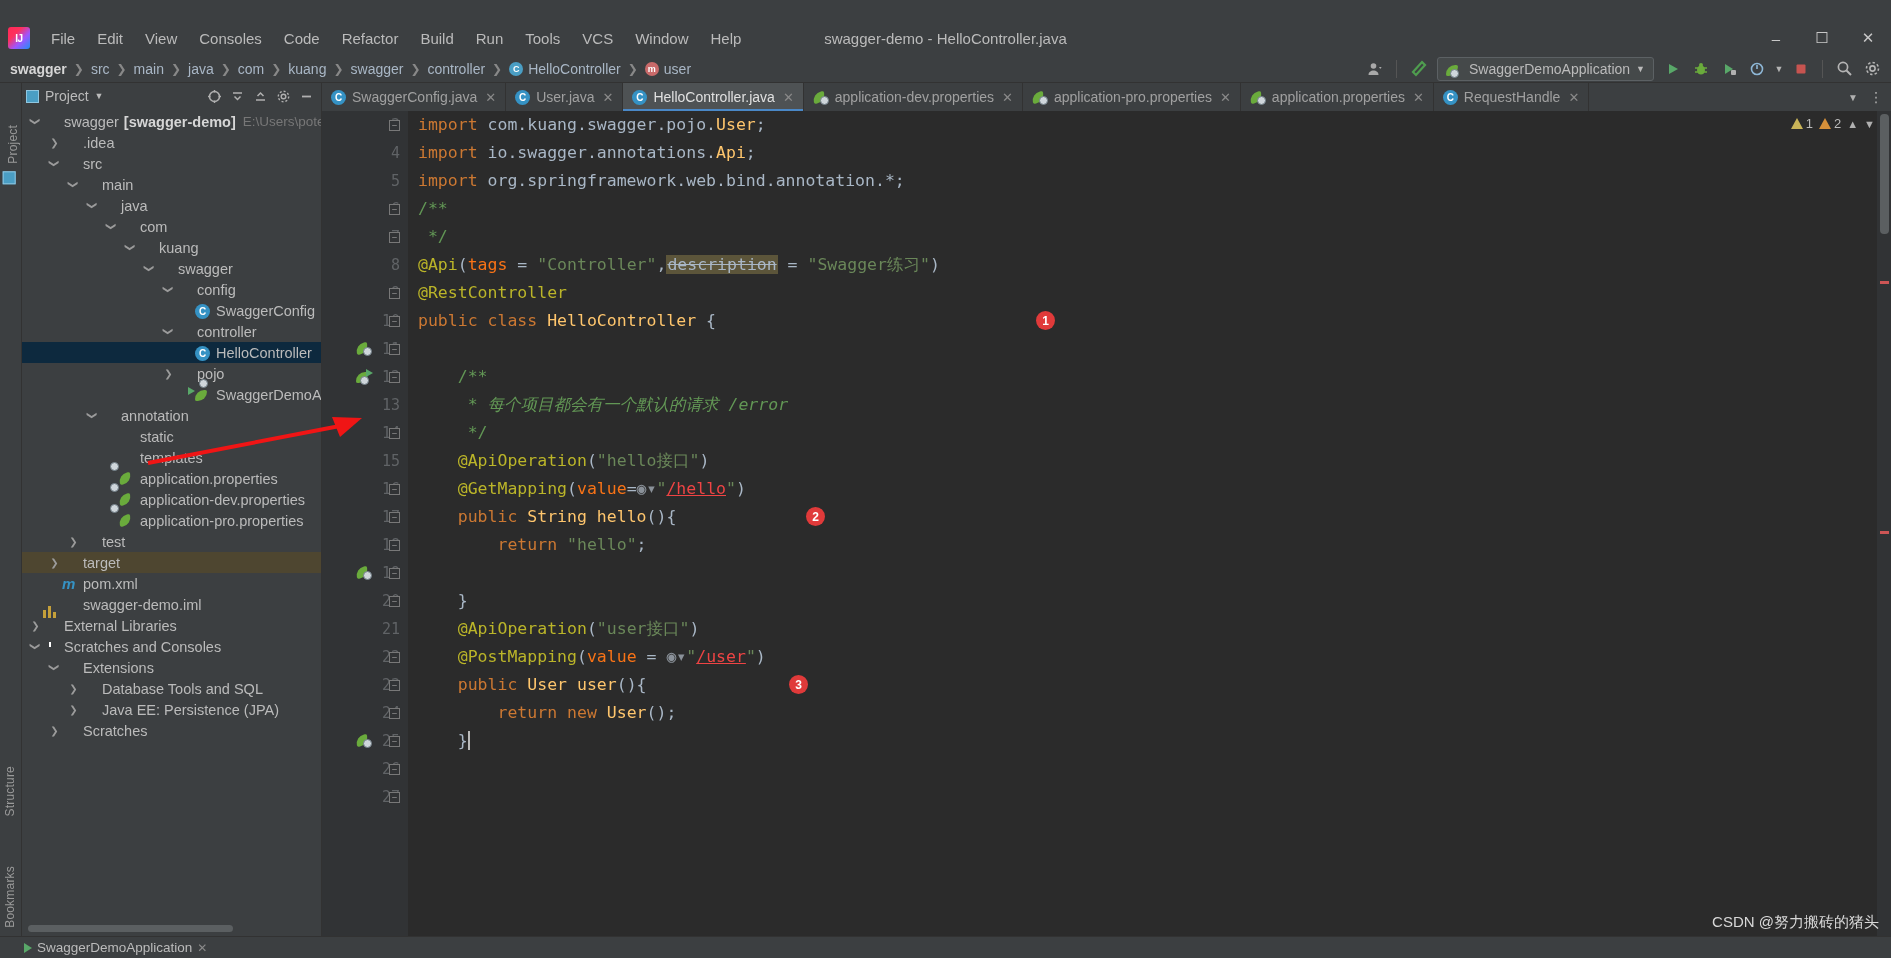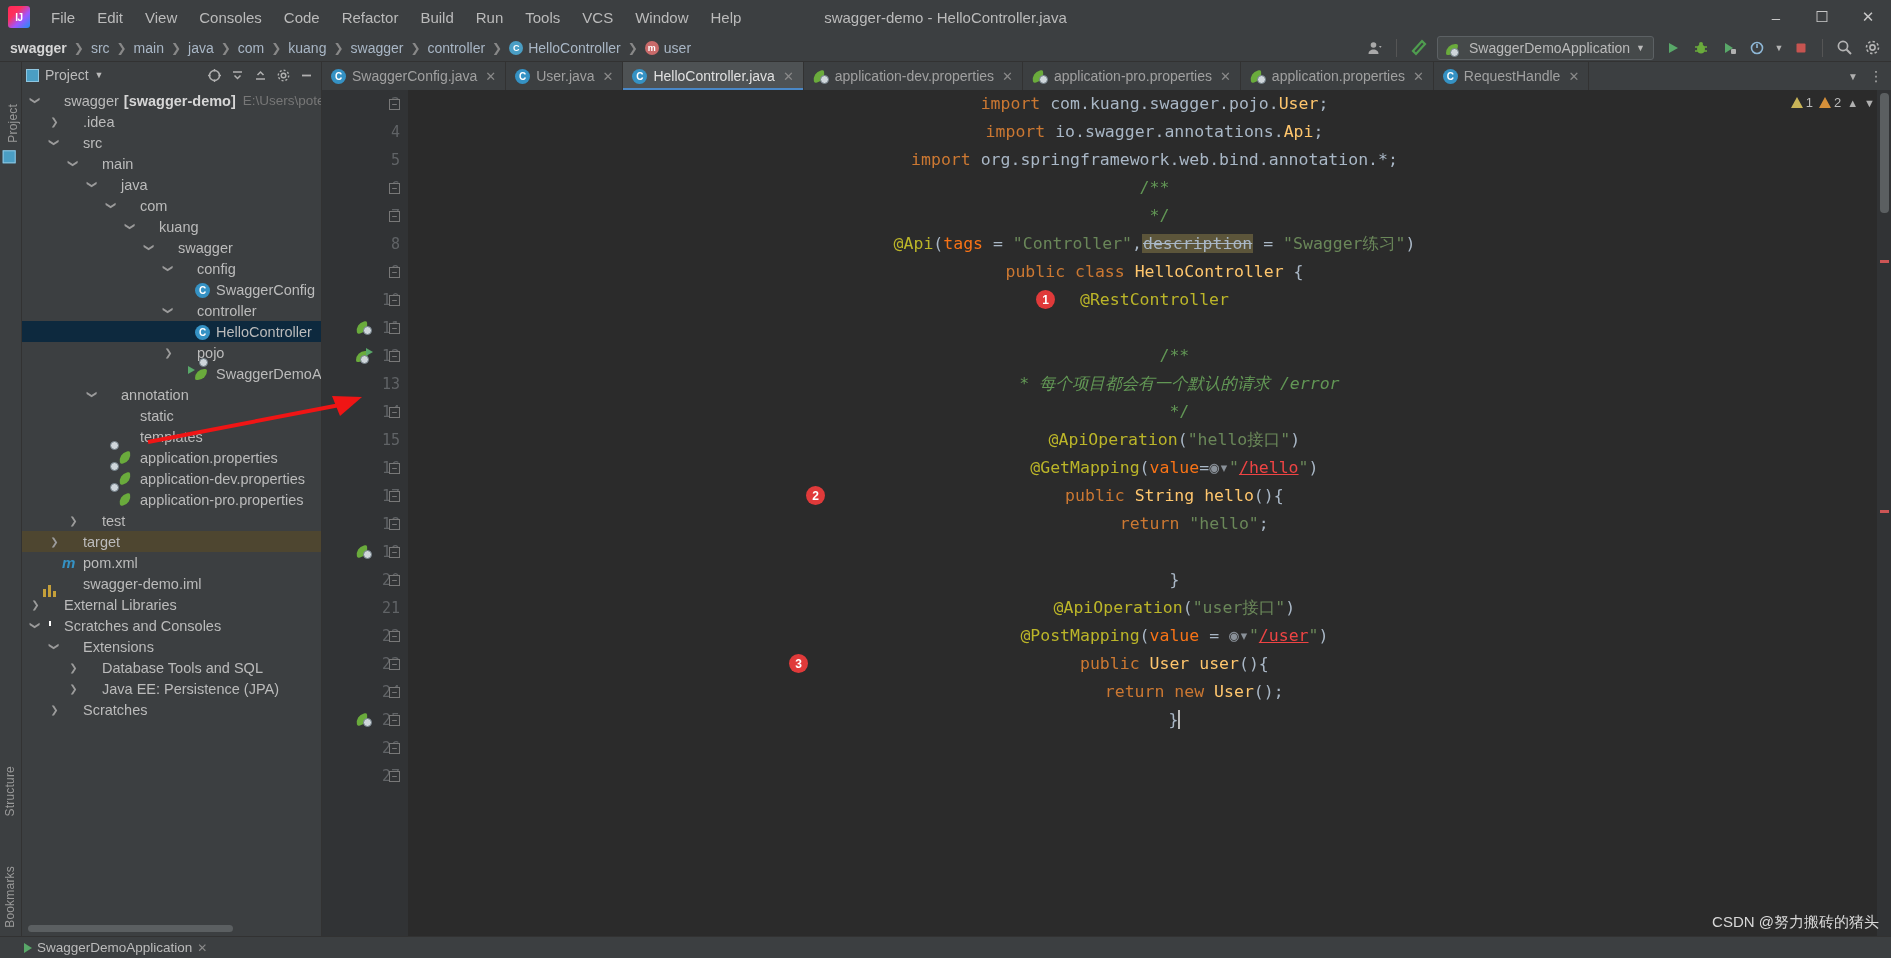--- a/index.html
+++ b/index.html
@@ -6,21 +6,21 @@
   html,body { width:1891px; height:958px; overflow:hidden; background:#3c3f41; }
   body {
     font-family:"Liberation Sans", sans-serif;
     font-size:15px;
     color:#bbbbbb;
     -webkit-font-smoothing:antialiased;
   }
   .app { position:relative; width:1891px; height:958px; display:flex; flex-direction:column; background:#3c3f41; }
 
   
-  .titlebar { height:34px; background:#3c3f41; display:flex; align-items:center; flex:0 0 34px; position:relative; }
+  .titlebar { height:34px; background:#3c3f41; display:flex; align-items:center; flex:0 0 34px; position:relative;margin-top:21px; }
   .ij-logo { width:22px; height:22px; margin:0 10px 0 8px; border-radius:3px; position:relative;
      background:linear-gradient(135deg,#fe2857 0%,#fe315d 32%,#9f55ff 62%,#1f8ff5 100%); }
   .ij-logo::after { content:"IJ"; position:absolute; left:0; top:0; right:0; bottom:0; color:#fff;
      font-size:10px; font-weight:bold; display:flex; align-items:center; justify-content:center; letter-spacing:-.5px;}
   .menu { display:flex; align-items:center; gap:0px; }
   .menu-item { padding:4px 11px; color:#bbbbbb; font-size:15px; cursor:default; }
   .win-title { position:absolute; left:50%; transform:translateX(-50%); color:#bbbbbb; font-size:15px; white-space:nowrap; }
   .win-ctrl { position:absolute; right:0; top:0; height:34px; display:flex; align-items:center; }
   .wc { width:46px; height:34px; display:flex; align-items:center; justify-content:center; color:#c8c8c8; font-size:15px; }
 
@@ -121,21 +121,21 @@
   .tab.active::after { content:""; position:absolute; left:0; right:0; bottom:0; height:2px; background:#4a88c7; }
   .tab .x { color:#8a8a8a; font-size:13px; margin-left:2px; }
   .tabs-right { margin-left:auto; display:flex; align-items:center; padding:0 4px; gap:2px; }
 
   .editor { flex:1; display:flex; position:relative; min-height:0; background:#2b2b2b; overflow:hidden; }
   .gutter { width:86px; background:#313335; flex:0 0 86px; position:relative; font-family:"DejaVu Sans Mono", monospace; }
   .gline { height:28px; display:flex; align-items:center; justify-content:flex-end; padding-right:8px;
      color:#606366; font-size:15px; position:relative; }
   .gmark { position:absolute; left:34px; top:5px; }
   .codearea { flex:1; position:relative; background:#2b2b2b; overflow:hidden; font-family:"DejaVu Sans Mono", monospace;
-     font-size:16.5px;text-align:center; }
+     font-size:16.5px; }
   .cline { height:28px; line-height:28px; white-space:pre; padding-left:10px; color:#a9b7c6; }
   .k { color:#cc7832; }
   .str { color:#6a8759; }
   .cls { color:#ffc66d; }
   .cmt { color:#629755; font-style:italic; }
   .cmtb { color:#629755; }
   .tagd { color:#629755; font-style:italic; text-decoration:underline; font-weight:bold; }
   .ann { color:#bbb529; }
   .fld { color:#f97316; }
   .txt { color:#a9b7c6; }
@@ -680,22 +680,22 @@
               <div style="position: absolute; left: 3px; top: 681px; width: 11px; height: 11px; border: 1px solid rgb(120, 120, 120); color: rgb(141, 141, 141); font-size: 9px; line-height: 9px; text-align: center; background: rgb(49, 51, 53);">−</div>
             </div>
           </div>
         <div class="codearea" id="codearea">
             <div class="cline"><span class="k">import</span> <span class="txt">com.kuang.swagger.pojo.</span><span class="cls">User</span><span class="txt">;</span></div>
             <div class="cline"><span class="k">import</span> <span class="txt">io.swagger.annotations.</span><span class="cls">Api</span><span class="txt">;</span></div>
             <div class="cline"><span class="k">import</span> <span class="txt">org.springframework.web.bind.annotation.</span><span class="txt">*</span><span class="txt">;</span></div>
             <div class="cline"><span class="cmtb">/**</span></div>
             <div class="cline"><span class="cmtb"> */</span></div>
             <div class="cline"><span class="ann">@Api</span><span class="txt">(</span><span class="fld">tags</span><span class="txt"> = </span><span class="str">"Controller"</span><span class="txt">,</span><span class="dep">description</span><span class="txt"> = </span><span class="str">"Swagger练习"</span><span class="txt">)</span></div>
+            <div class="cline"><span class="ann">@RestController</span></div>
             <div class="cline"><span class="k">public</span> <span class="k">class</span> <span class="cls">HelloController</span> <span class="txt">{</span></div>
-            <div class="cline"><span class="ann">@RestController</span></div>
             <div class="cline"><span class="txt"></span></div>
             <div class="cline"><span class="cmtb">    /**</span></div>
             <div class="cline">&nbsp;&nbsp;&nbsp;&nbsp;&nbsp;<span class="cmtb">*</span><span class="cmt">&nbsp;每个项目都会有一个默认的请求 /error</span></div>
             <div class="cline"><span class="cmtb">     */</span></div>
             <div class="cline">&nbsp;&nbsp;&nbsp;&nbsp;<span class="ann">@ApiOperation</span><span class="txt">(</span><span class="str">"hello接口"</span><span class="txt">)</span></div>
             <div class="cline">&nbsp;&nbsp;&nbsp;&nbsp;<span class="ann">@GetMapping</span><span class="txt">(</span><span class="fld">value</span><span class="txt">=</span><span style="color:#8a9199">◉▾</span><span class="str">"</span><span class="lnk">/hello</span><span class="str">"</span><span class="txt">)</span></div>
             <div class="cline">&nbsp;&nbsp;&nbsp;&nbsp;<span class="k">public</span> <span class="cls">String</span> <span class="meth">hello</span><span class="txt">(){</span></div>
             <div class="cline">&nbsp;&nbsp;&nbsp;&nbsp;&nbsp;&nbsp;&nbsp;&nbsp;<span class="k">return</span> <span class="str">"hello"</span><span class="txt">;</span></div>
             <div class="cline"><span class="txt"></span></div>
             <div class="cline">&nbsp;&nbsp;&nbsp;&nbsp;<span class="txt">}</span></div>

